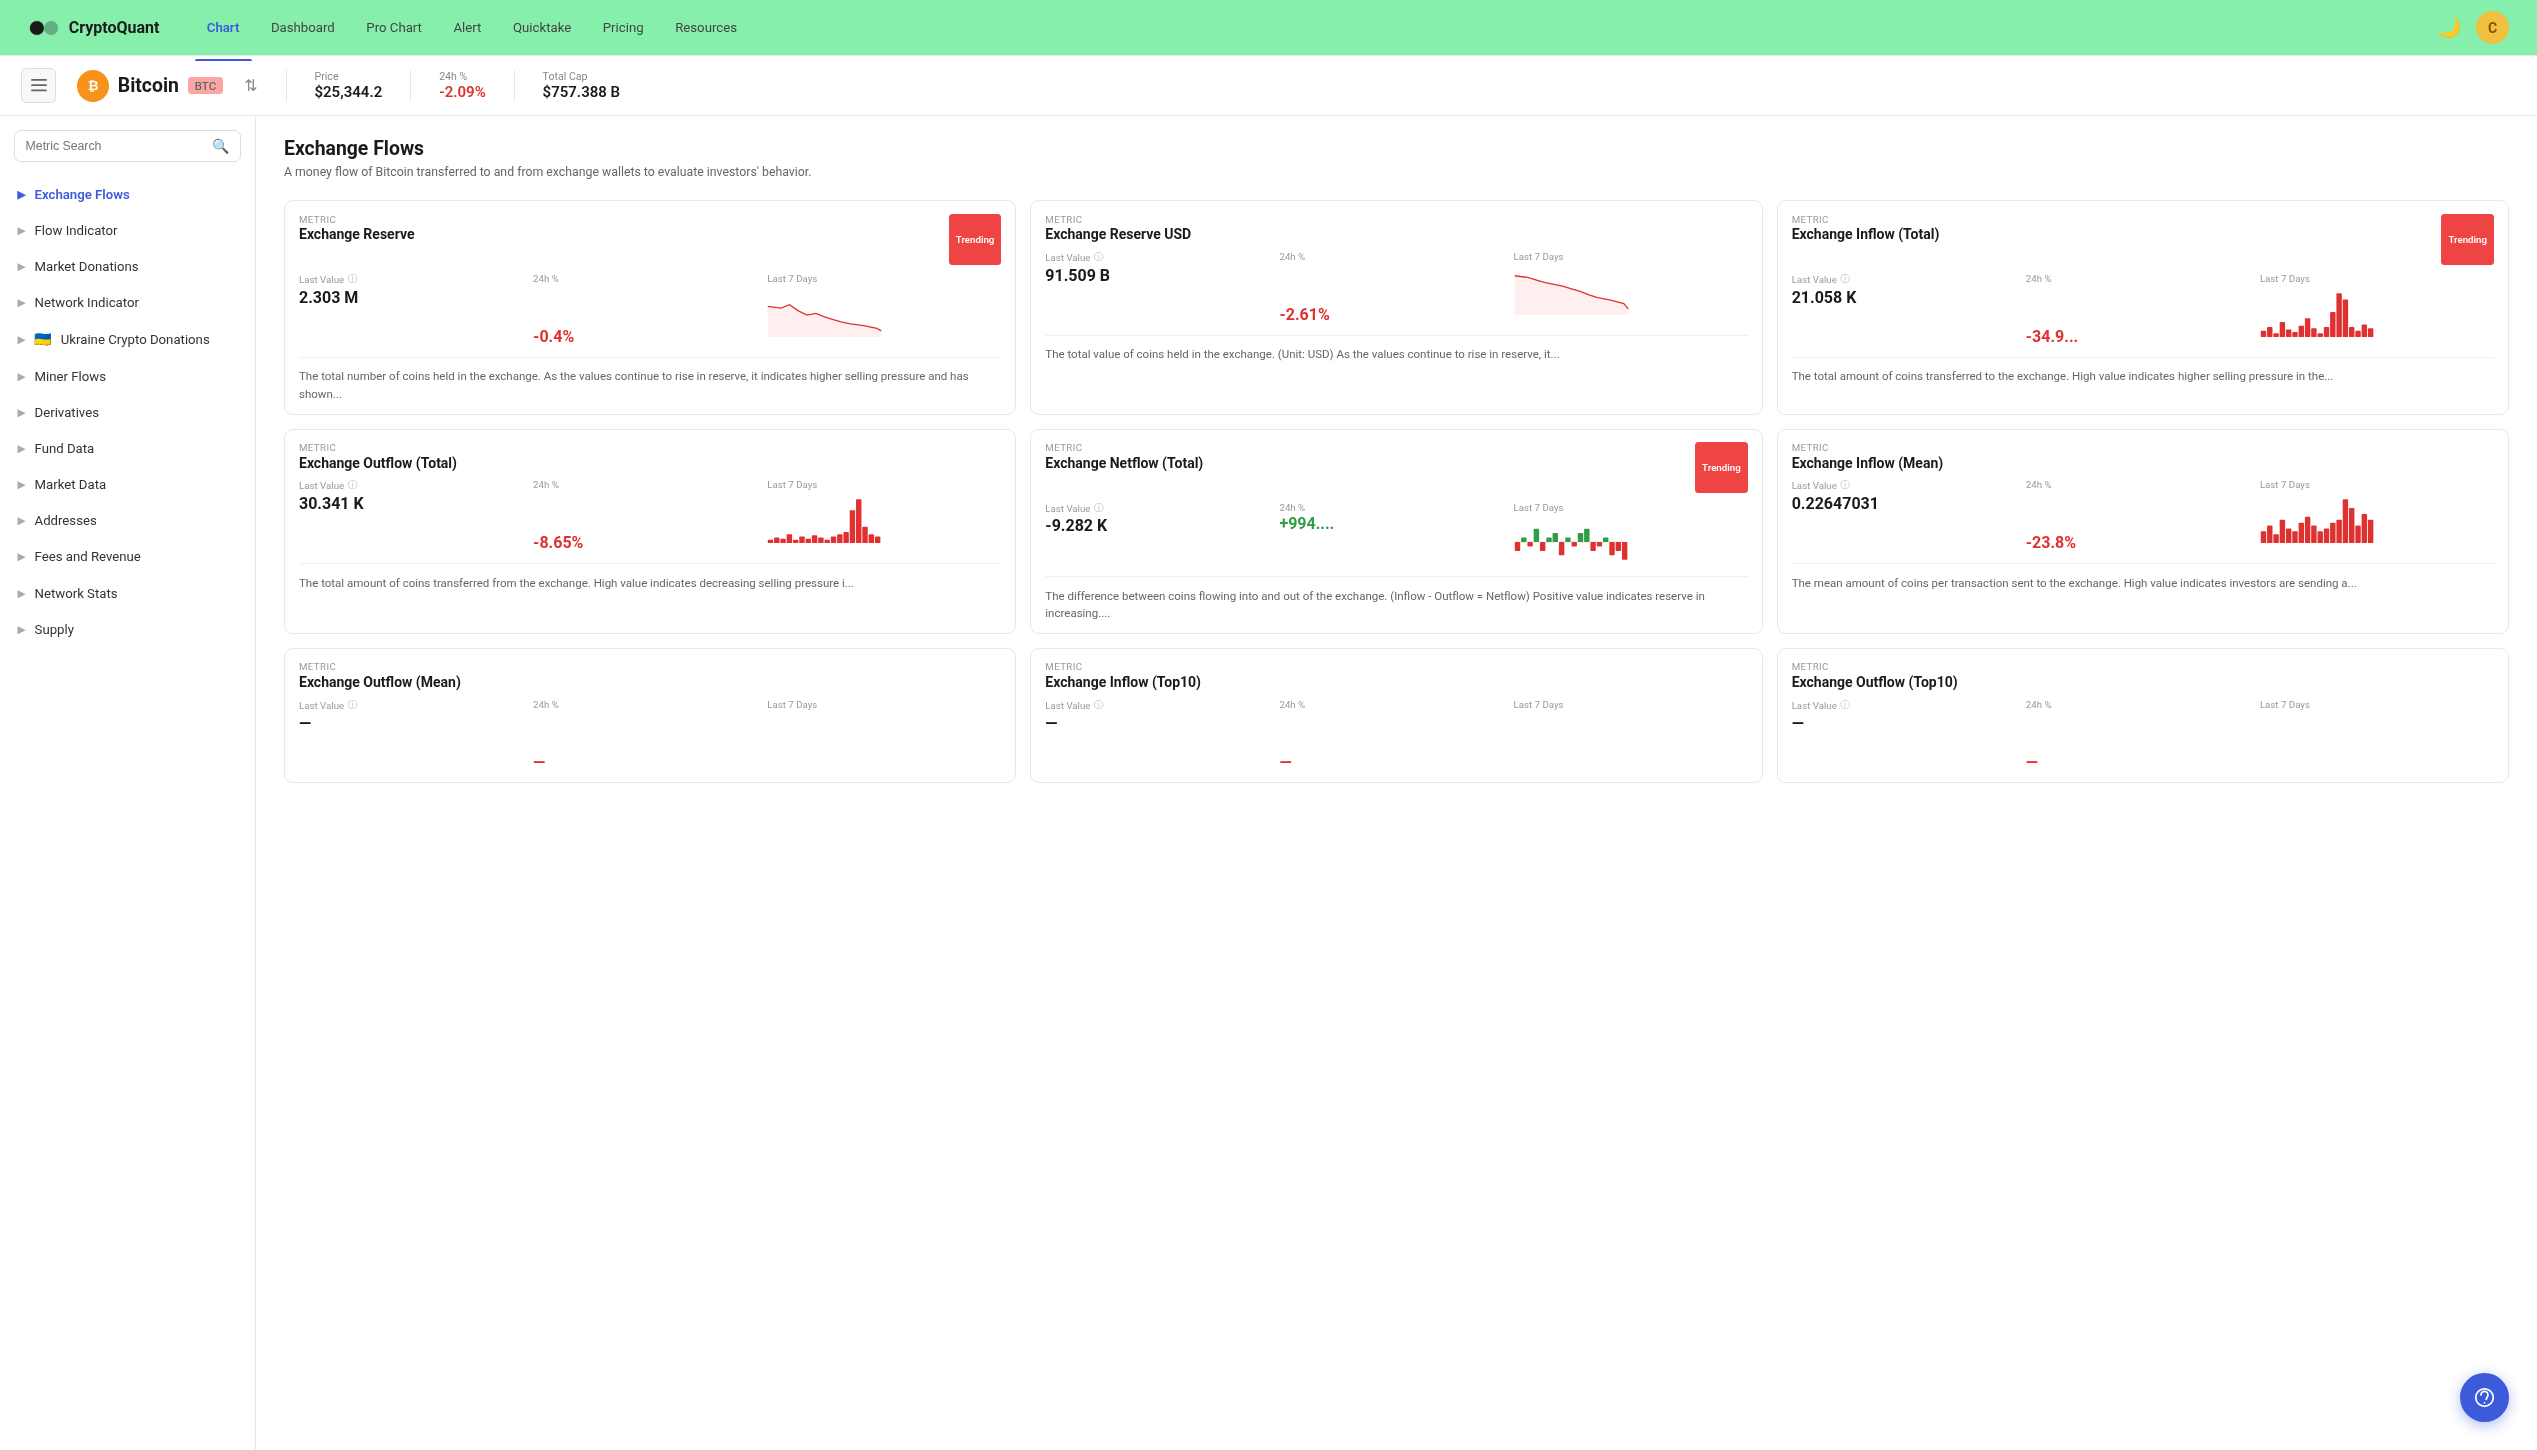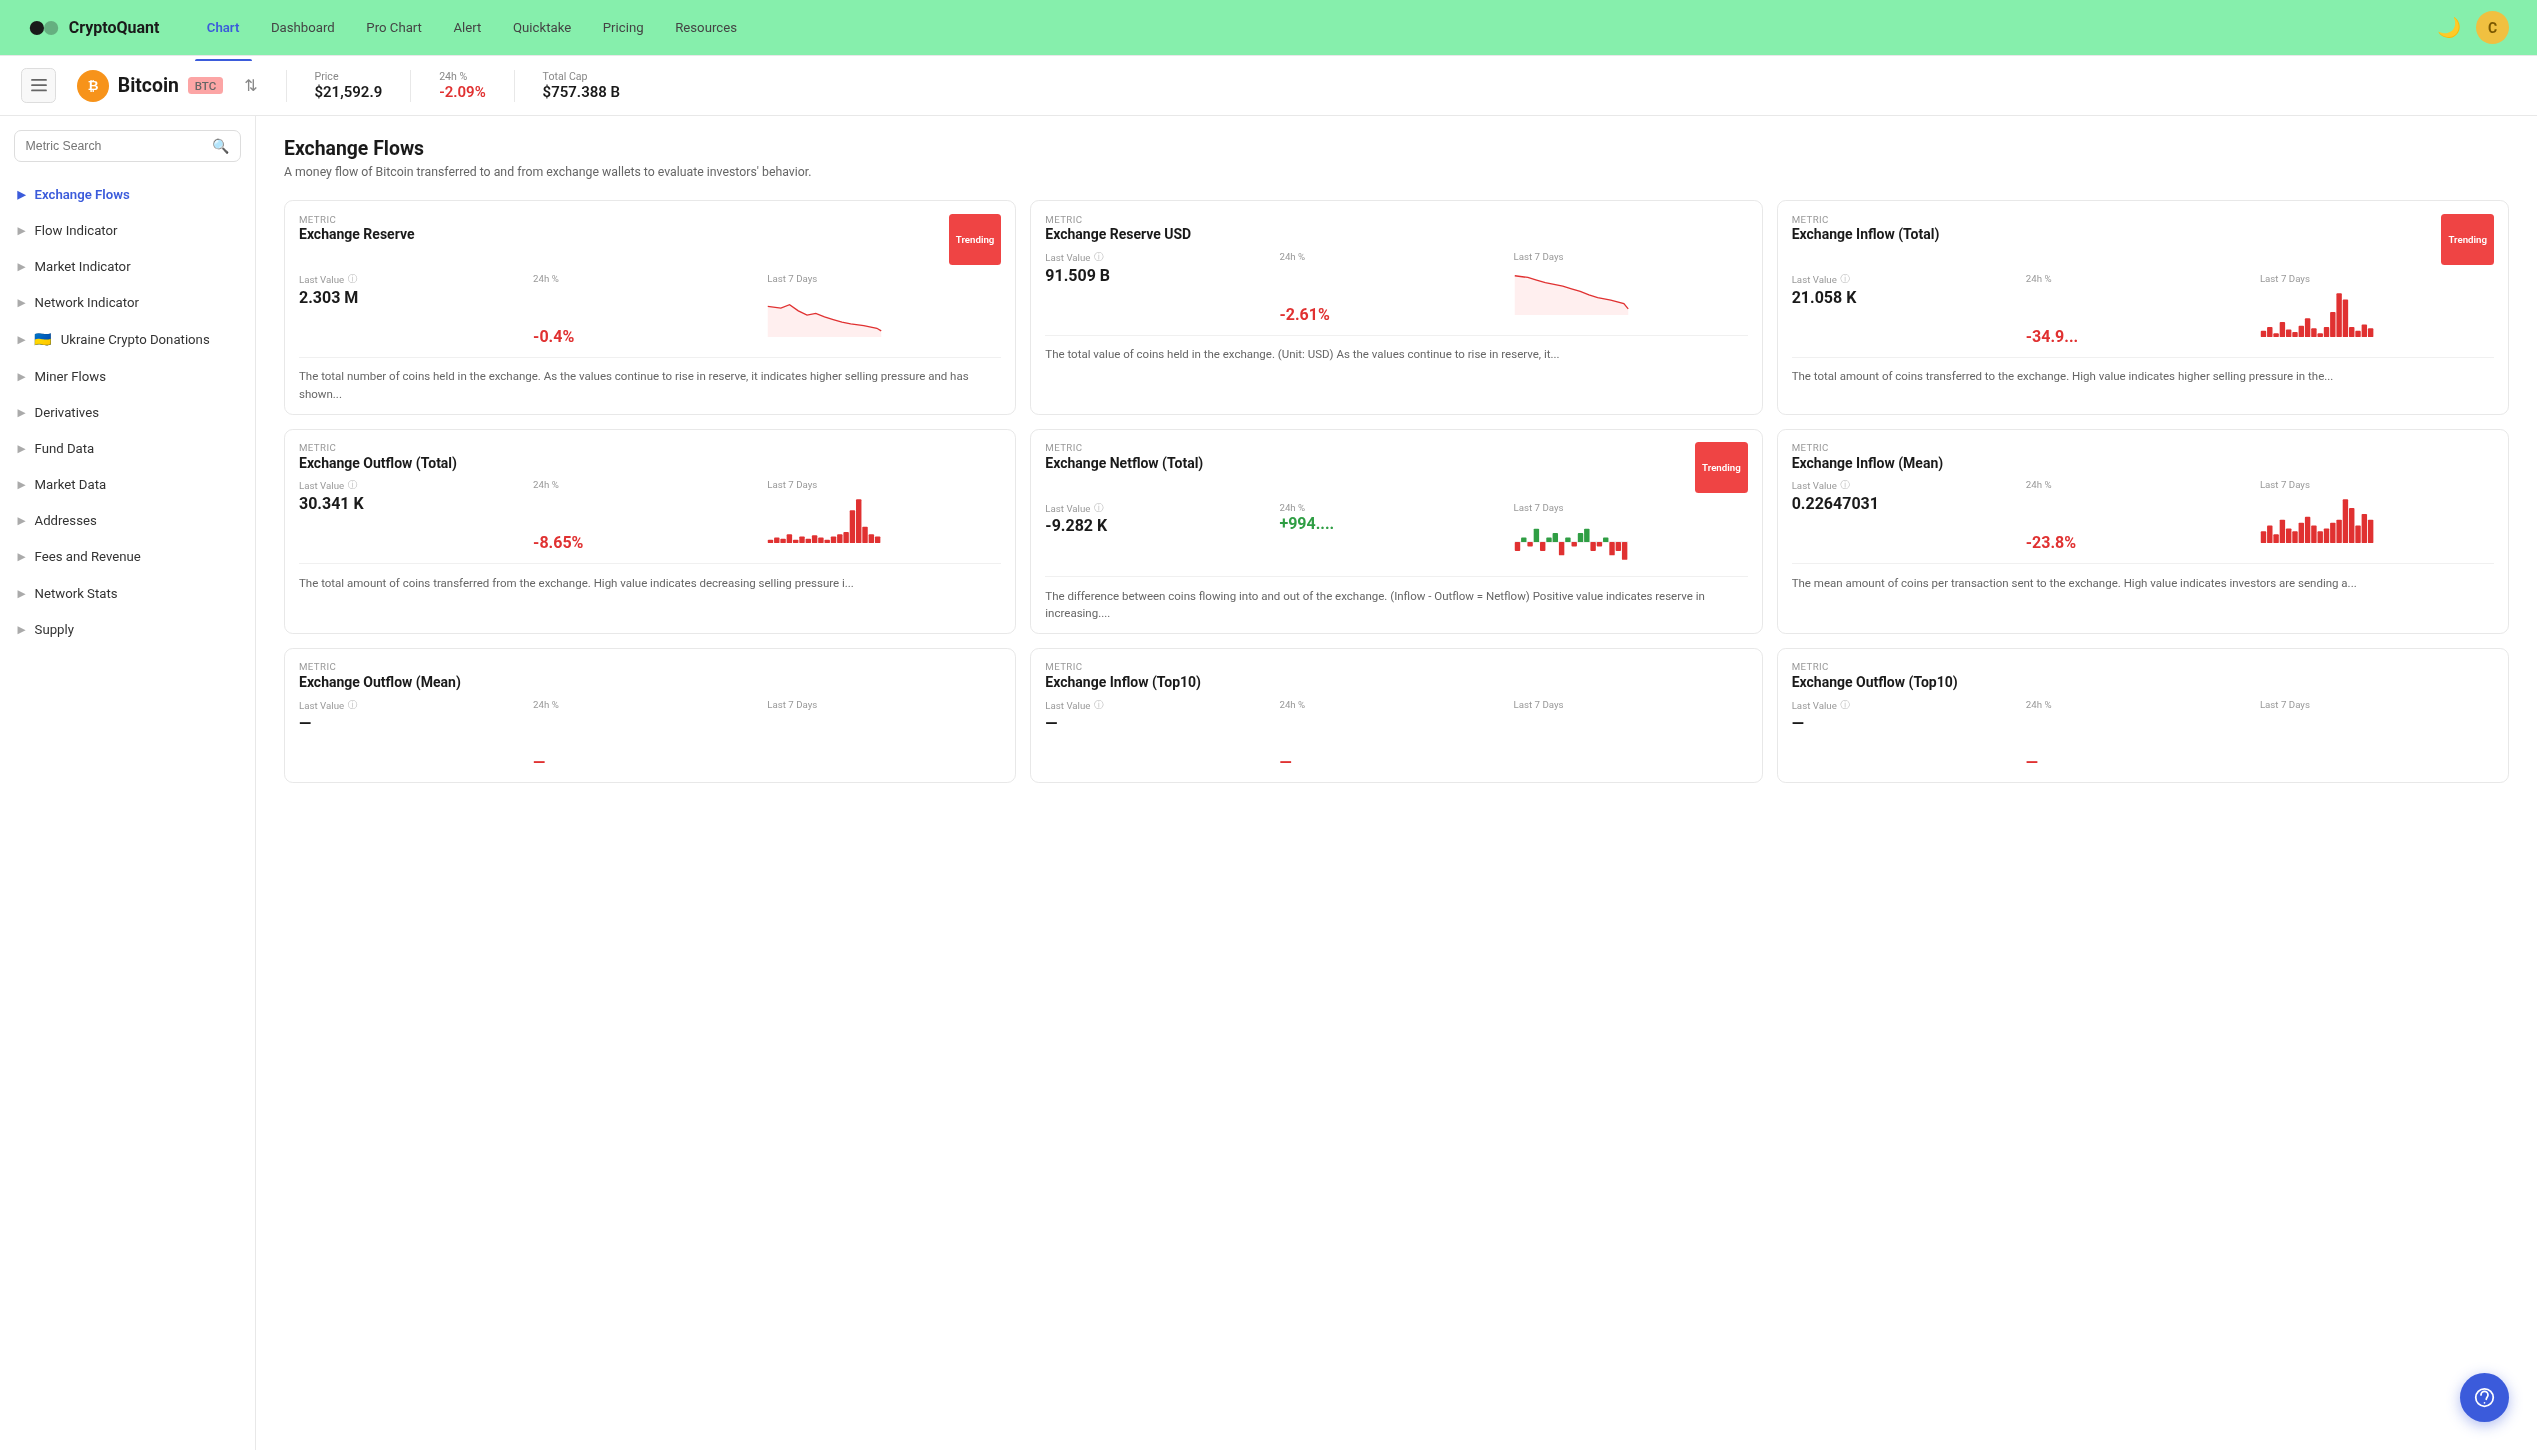--- a/index.html
+++ b/index.html
@@ -269,21 +269,21 @@
   </div>
   <div class="coin-info">
     <div class="btc-icon">₿</div>
     <span class="coin-name">Bitcoin</span>
     <span class="coin-symbol">BTC</span>
   </div>
   <span class="swap-icon">⇅</span>
   <div class="ticker-divider"></div>
   <div class="ticker-stat">
     <span class="ticker-label">Price</span>
-    <span class="ticker-value">$21,592.9</span>
+    <span class="ticker-value">$25,344.2</span>
   </div>
   <div class="ticker-divider"></div>
   <div class="ticker-stat">
     <span class="ticker-label">24h %</span>
     <span class="ticker-value negative">-2.09%</span>
   </div>
   <div class="ticker-divider"></div>
   <div class="ticker-stat">
     <span class="ticker-label">Total Cap</span>
     <span class="ticker-value">$757.388 B</span>
@@ -301,21 +301,21 @@
     <div class="sidebar-item active">
       <span class="arrow">▶</span>
       <span>Exchange Flows</span>
     </div>
     <div class="sidebar-item">
       <span class="arrow">▶</span>
       <span>Flow Indicator</span>
     </div>
     <div class="sidebar-item">
       <span class="arrow">▶</span>
-      <span>Market Indicator</span>
+      <span>Market Donations</span>
     </div>
     <div class="sidebar-item">
       <span class="arrow">▶</span>
       <span>Network Indicator</span>
     </div>
     <div class="sidebar-item">
       <span class="arrow">▶</span>
       <span class="flag">🇺🇦</span>
       <span>Ukraine Crypto Donations</span>
     </div>

